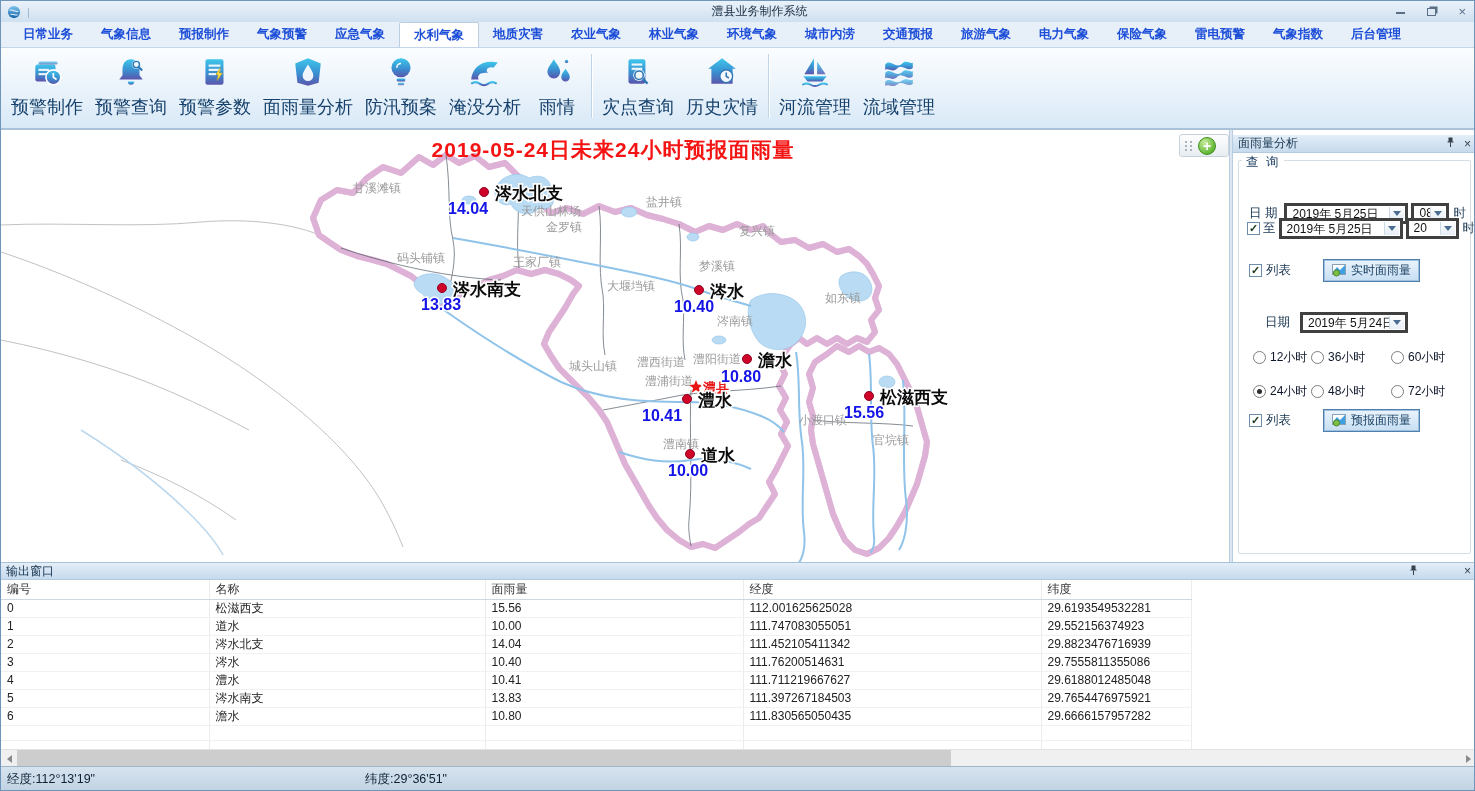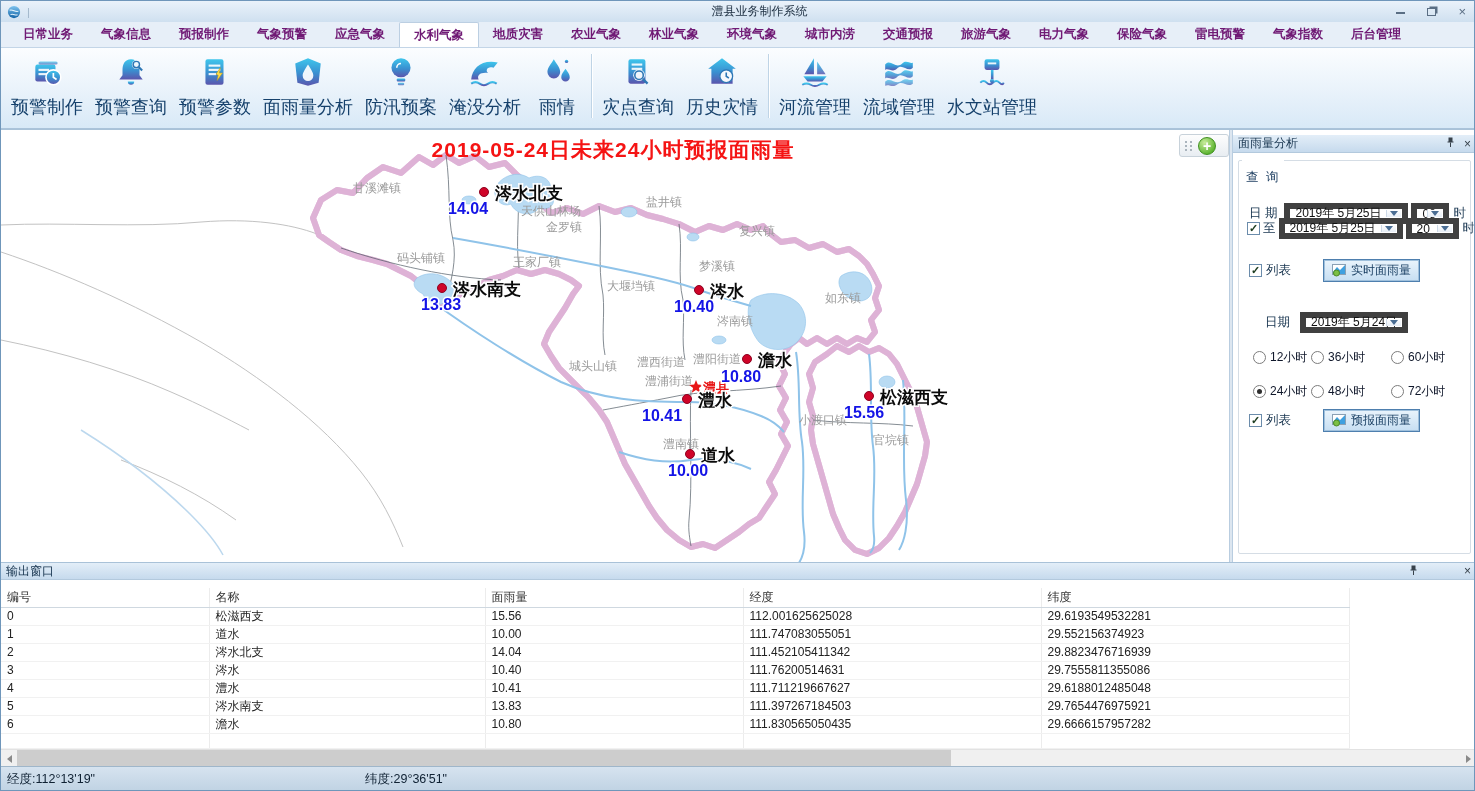--- a/index.html
+++ b/index.html
@@ -14,21 +14,21 @@
   .titlebar .tsep { color:#9fb4c8; margin-right:6px; font-size:11px; }
   .titlebar .ttl { position:absolute; left:0; right:0; text-align:center; color:#1c2e40; font-size:12px;padding-left:44px; }
   .winbtns { position:absolute; right:8px; top:0; height:21px; display:flex; align-items:center; gap:22px; color:#5a6e84; }
   .winbtns span { cursor:default; font-size:13px; line-height:21px; }
   .wb-min i { display:inline-block; width:9px; height:2px; background:#5a6e84; margin-bottom:2px; }
   .wb-res i { display:inline-block; width:9px; height:8px; border:1px solid #5a6e84; box-shadow:2px -2px 0 -0.5px #5a6e84; }
 
   
   .menubar { position:absolute; left:0; top:21px; width:100%; height:26px; background:#e7eff8;
     border-bottom:1px solid #c3d5e7; display:flex; align-items:stretch; padding-left:8px; }
-  .menu-item { display:flex; align-items:center; padding:0 14px; color:#701a75; font-weight:bold; font-size:12.5px; cursor:default; }
+  .menu-item { display:flex; align-items:center; padding:0 14px; color:#1d4ed8; font-weight:bold; font-size:12.5px; cursor:default; }
   .menu-item.active { background:#ffffff; border:1px solid #bccfe2; border-bottom:none; border-radius:2px 2px 0 0; }
 
   
   .toolbar { position:absolute; left:0; top:47px; width:100%; height:81px;
     background:linear-gradient(#fbfdff,#e7f1fa 60%,#d8e9f7); border-bottom:1px solid #aac3da;
     display:flex; align-items:center; padding:4px 4px 8px 4px; }
   .tool { min-width:60px; padding:0 6px; height:68px; display:flex; flex-direction:column; align-items:center; justify-content:flex-start; cursor:default; }
   .tool svg { width:34px; height:34px; margin-top:3px; }
   .tool .tl { margin-top:6px; color:#15406b; font-size:18px; white-space:nowrap; }
   .tb-sep { width:1px; height:64px; background:#bfd4e6; box-shadow:1px 0 0 #ffffff; margin:0 4px; }
@@ -48,40 +48,40 @@
   .splitter { position:absolute; left:1228px; top:0; width:4px; height:433px; background:#dce6f0; border-left:1px solid #b9cde0; border-right:1px solid #b9cde0; }
 
   
   .panel { position:absolute; left:1232px; top:0; width:243px; height:433px; background:#fff; }
   .subhdr { height:18px; background:linear-gradient(#e3eef8,#c6daed); border-bottom:1px solid #b3c9dd;
     display:flex; align-items:center; padding:0 5px; color:#16334e; }
   .subhdr .t { flex:1; font-size:12px; }
   .subhdr .hic { color:#37414b; font-size:12px; margin-left:9px; cursor:pointer; line-height:1; }
   .panel-hdr { position:absolute; left:0; top:5px; width:243px; }
   .groupbox { position:absolute; left:5px; top:30px; width:233px; height:394px; border:1px solid #d5dde5; border-radius:2px; }
-  .groupbox .glabel { position:absolute; left:3px; top:-8px; background:#fff; padding:16px 4px; color:#1a3b5e; font-size:12.5px; letter-spacing:2px; }
+  .groupbox .glabel { position:absolute; left:3px; top:-8px; background:#fff; padding:1px 4px; color:#1a3b5e; font-size:12.5px; letter-spacing:2px; }
   .prow { position:absolute; display:flex; align-items:center; }
   .plabel { color:#16334e; font-size:12.5px; }
-  .combo { position:relative; background:#fff; border:6px solid #404040; height:21px; display:flex; align-items:center; padding:0 20px 0 5px; font-size:12px; color:#111; white-space:nowrap; }
+  .combo { position:relative; background:#fff; border:3px solid #404040; height:21px; display:flex; align-items:flex-start; padding:0 20px 0 5px; font-size:12px; color:#111; white-space:nowrap; }
   .combo .arr { position:absolute; right:1px; top:1px; bottom:1px; width:15px; background:linear-gradient(#fefefe,#e7eef6); border-left:1px solid #ccd9e7; display:flex; align-items:center; justify-content:center; }
   .combo .arr i { width:0; height:0; border-left:4px solid transparent; border-right:4px solid transparent; border-top:5px solid #4a6d93; }
   .cb { width:13px; height:13px; border:1px solid #6b8cab; background:#fff; display:inline-flex; align-items:center; justify-content:center; font-size:11px; color:#1d3d20; font-weight:bold; line-height:1; }
   .rd { width:13px; height:13px; border:1px solid #7c7c7c; border-radius:50%; background:#fff; position:relative; display:inline-block; }
   .rd.sel::after { content:""; position:absolute; inset:3px; border-radius:50%; background:#2e2e2e; }
   .rlabel { margin-left:4px; color:#0f172a; font-size:12px; }
   .pbtn { height:23px; display:inline-flex; align-items:center; gap:5px; padding:0 8px;
     background:linear-gradient(#eaf4fc,#c6def2); border:1px solid #4e7fae; outline:1px solid #9fc0dc; outline-offset:-2px;
     font-size:12px; color:#143a5e; cursor:pointer; white-space:nowrap; }
   .radio-grid { position:absolute; left:14px; width:212px; display:grid; grid-template-columns:58px 80px auto; grid-row-gap:17px; }
   .radio-cell { display:flex; align-items:center; }
 
   
   .output { position:absolute; left:0; top:561px; width:1475px; height:204px; background:#fff; border-top:1px solid #a9c2d8; }
   .output .subhdr { height:17px;gap:37px; }
-  table.outtab { width:1349px; border-collapse:collapse; table-layout:fixed;margin-top:8px; }
+  table.outtab { width:1191px; border-collapse:collapse; table-layout:fixed; }
   table.outtab th { text-align:left; font-weight:normal; color:#333; font-size:12px; height:19px; padding:0 6px;
     border-bottom:1px solid #cfd8e0; border-right:1px solid #ececec; background:#fff; }
   table.outtab td { height:15px; font-size:12px; color:#222; padding:0 6px; border-bottom:1px solid #f1f1f1; border-right:1px solid #ececec; white-space:nowrap; overflow:hidden; }
   .hscroll { position:absolute; left:0; bottom:0; width:1475px; height:17px; background:#f0f0f0; border-top:1px solid #e2e2e2; }
   .hs-btn { position:absolute; top:0; width:16px; height:17px; display:flex; align-items:center; justify-content:center; }
   .hs-left { left:0; } .hs-right { right:0; }
   .hs-btn i { width:0; height:0; border-top:4px solid transparent; border-bottom:4px solid transparent; }
   .hs-left i { border-right:5px solid #8a8a8a; }
   .hs-right i { border-left:5px solid #8a8a8a; }
   .hs-thumb { position:absolute; left:16px; top:0; width:934px; height:17px; background:#cdcdcd; }
@@ -240,30 +240,20 @@
         </svg>
         <span class="tl">河流管理</span>
       </div>
       <div class="tool">
         <svg viewBox="0 0 32 32">
           <path d="M3,9 C8,3 13,14 19,8 C23,4 27,9 29,7 L29,12 C24,17 19,7 14,13 C10,17 6,12 3,14 Z" fill="url(#gtool)"></path>
           <path d="M3,17 C8,11 13,22 19,16 C23,12 27,17 29,15 L29,20 C24,25 19,15 14,21 C10,25 6,20 3,22 Z" fill="url(#gtool)" opacity=".85"></path>
           <path d="M3,25 C8,20 13,29 19,24 C23,21 27,25 29,23 L29,27 C24,31 19,23 14,28 C10,31 6,27 3,29 Z" fill="url(#gtool)" opacity=".7"></path>
         </svg>
         <span class="tl">流域管理</span>
-      </div>
-      <div class="tool">
-        <svg viewBox="0 0 32 32">
-          <rect x="9" y="4" width="14" height="10" rx="2" fill="url(#gtool)"></rect>
-          <rect x="12" y="7" width="8" height="1.8" fill="#fff" opacity=".9"></rect>
-          <rect x="15" y="14" width="2.4" height="9" fill="url(#gtool)"></rect>
-          <path d="M5,26 q3,-3 6,0 t6,0 t6,0 t4,0" stroke="url(#gtool)" stroke-width="1.8" fill="none"></path>
-          <circle cx="16" cy="24.5" r="2" fill="url(#gtool)"></circle>
-        </svg>
-        <span class="tl">水文站管理</span>
       </div>
     </div>
 
   <div class="main">
     <div class="map-wrap">
       <svg id="mapsvg" width="1228" height="433" viewBox="0 0 1228 433">
 
         <g stroke="#c2c2c2" stroke-width="1" fill="none">
           <path d="M0,122 C60,142 130,172 200,212 C260,247 320,292 360,342 C380,367 392,392 402,417"></path>
           <path d="M0,95 C60,92 140,98 200,92 C250,88 290,94 316,104"></path>

